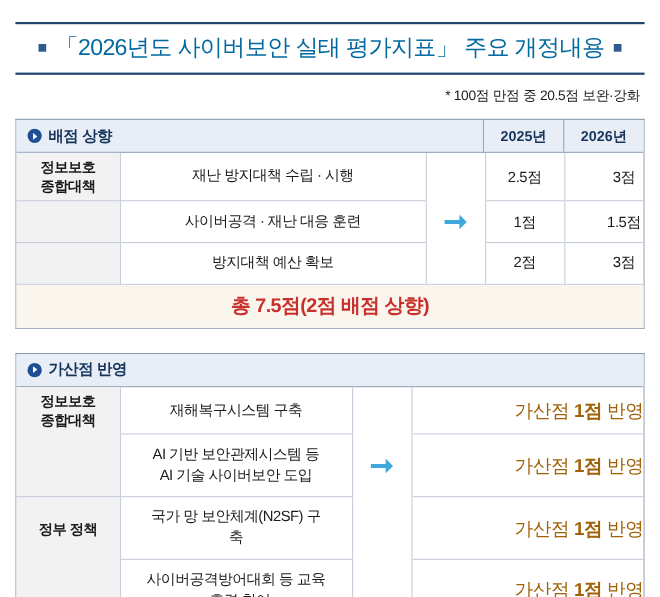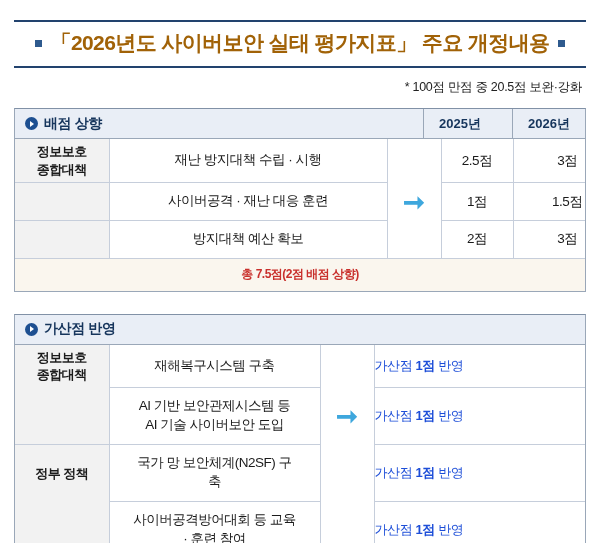--- a/index.html
+++ b/index.html
@@ -32,22 +32,22 @@
     border-top: 2px solid #22436e;
     border-bottom: 2px solid #22436e;
     padding: 7px 0 9px 0;
     display: flex;
     align-items: center;
     justify-content: center;
     gap: 9px;
   }
   .title-text {
     font-size: 21px;
-    font-weight: bold;
-    color: #a16207;
+    font-weight: normal;
+    color: #0369a1;
     letter-spacing: -0.6px;
     white-space: nowrap;
   }
   .title-dot {
     width: 7px;
     height: 7px;
     background: #2e5a8e;
     display: inline-block;
     flex: 0 0 auto;
   }
@@ -68,21 +68,20 @@
     border: 1px solid #9aa7b8;
     border-top: 1px solid #8191a6;
     box-sizing: border-box;
   }
   .sec-header {
     background: #e9eef6;
     border-bottom: 1px solid #9aa7b8;
     display: flex;
     align-items: stretch;
     height: 29px;
-    gap: 16px;
   }
   .sec-header-title {
     flex: 1 1 auto;
     display: flex;
     align-items: center;
     gap: 6px;
     padding-left: 10px;
     font-size: 14px;
     font-weight: bold;
     color: #16355c;
@@ -177,35 +176,35 @@
     letter-spacing: -0.4px;
     border-left: 1px solid #c6cedb;
     color: #1b1b1b;
     margin-top: 38px;
   }
   .val-cell.new {
     font-weight: normal;
     padding-left: 36px;
   }
   .gs-cell {
-    text-align: left;
-    font-size: 13px;
+    text-align: right;
+    font-size: 17px;
     letter-spacing: -0.4px;
     border-left: 1px solid #c6cedb;
-    color: #1d4ed8;
+    color: #a16207;
   }
   .gs-cell b {
     font-weight: bold;
   }
 
   
   .total-row {
     background: #faf6ee;
     text-align: center;
-    font-size: 12px;
+    font-size: 18px;
     font-weight: bold;
     color: #c9302c;
     letter-spacing: -0.5px;
     padding: 7px 0 8px 0;
     border-top: 1px solid #c6cedb;
   }
   .total-row.no-top {
     border-top: none;
   }
   .sec-body-wrap { }

